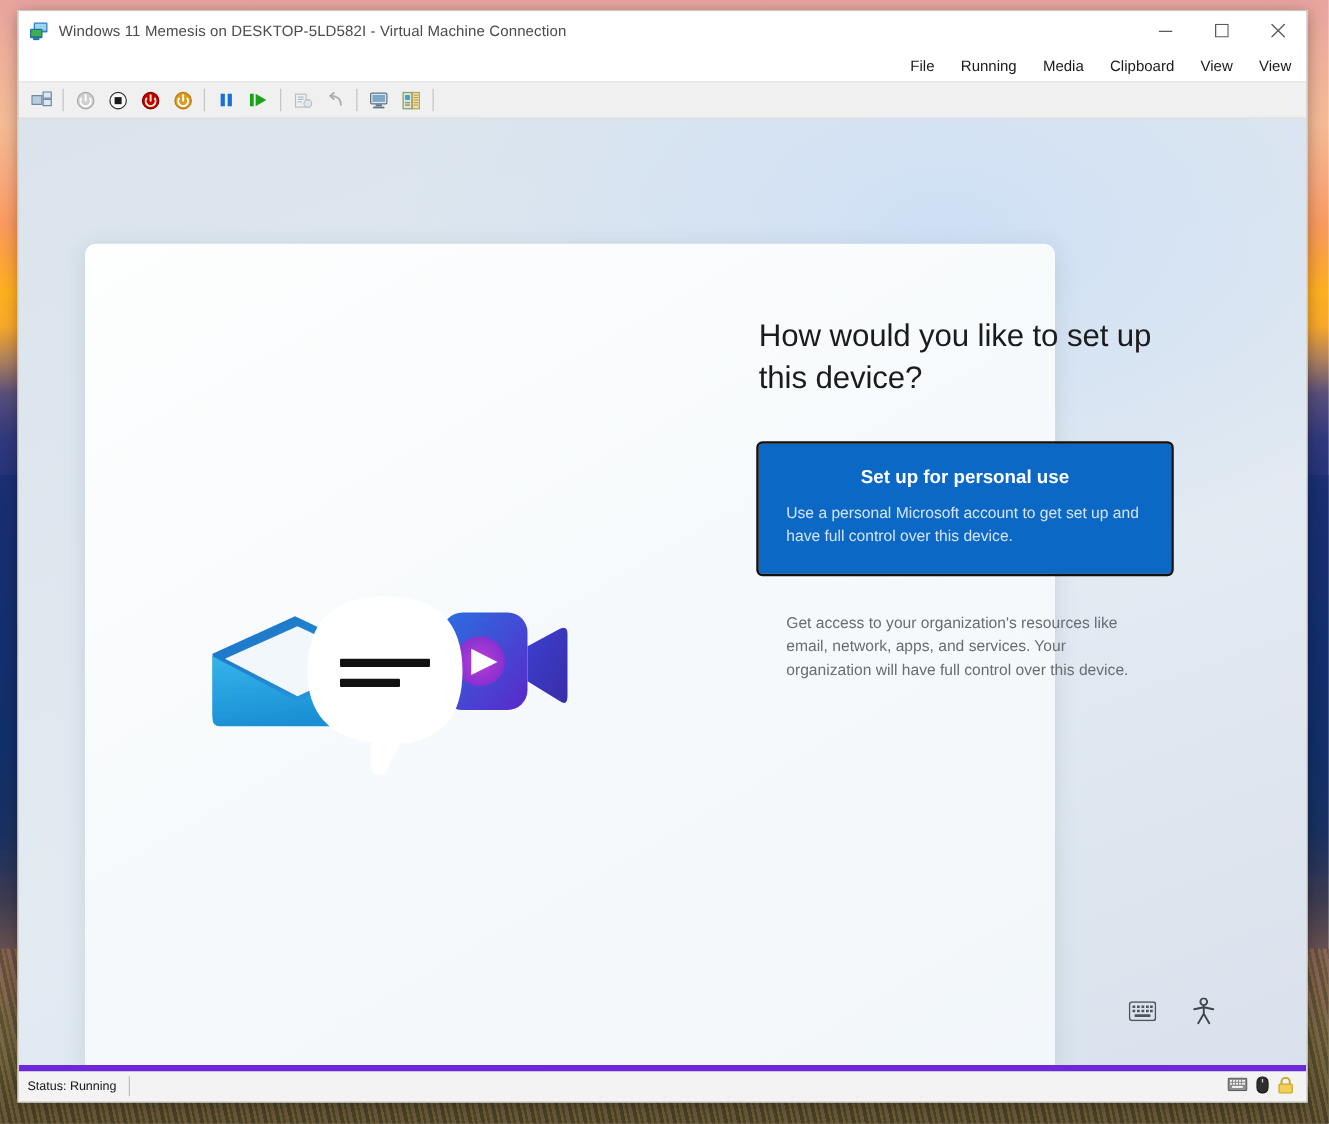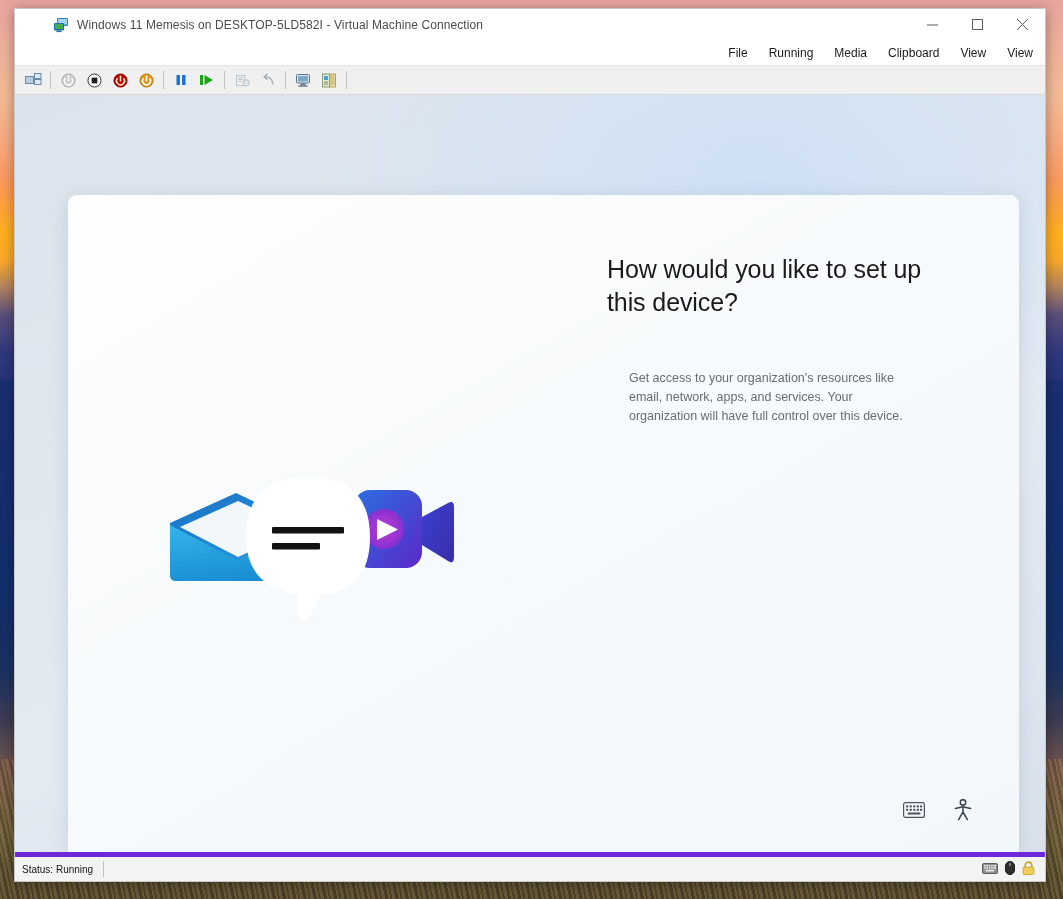--- a/index.html
+++ b/index.html
@@ -77,21 +77,20 @@
   }
 
   
   #titlebar {
     height: 31px;
     background: #ffffff;
     display: flex;
     align-items: center;
     flex: 0 0 auto;
     border-bottom: 1px solid #ffffff;
-    margin-left: 30px;
   }
   #titlebar .appicon {
     width: 16px; height: 16px;
     margin-left: 8px; margin-right: 8px;
     position: relative;
     flex: 0 0 auto;
   }
   #titlebar .title {
     font-size: 12px;
     color: #4b4b4b;
@@ -148,21 +147,21 @@
     background:
       radial-gradient(ellipse 700px 420px at 72% 12%, #cfe0f5 0%, rgba(207,224,245,0) 62%),
       linear-gradient(160deg, #dbe4ec 0%, #dfe7ef 35%, #e2eaf2 60%, #d9e2ec 100%);
     overflow: hidden;
   }
 
   #panel {
     position: absolute;
     left: 53px;
     top: 100px;
-    width: 951px;
+    width: 776px;
     height: 664px;
     background: linear-gradient(150deg, #fdfefe 0%, #f7fafc 45%, #f2f7fb 100%);
     border-radius: 9px;
     box-shadow: 0 3px 18px rgba(90,110,130,.18);
   }
 
   
   #illustration {
     position: absolute;
     left: 90px;
@@ -462,20 +461,24 @@
             <path d="M150 12 Q212 12 212 72 Q212 126 162 130 L150 154 Q140 158 139 148 L139 129 Q88 122 88 72 Q88 12 150 12 Z" fill="#ffffff"></path>
             <rect x="114" y="62" width="72" height="6.5" rx="1" fill="#111111"></rect>
             <rect x="114" y="78" width="48" height="6.5" rx="1" fill="#111111"></rect>
           </g>
         </svg>
       </div>
 
       <div id="rightcol">
         <h1 id="heading">How would you like to set up this device?</h1>
 
+        <div class="optcard selected">
+          <div class="ottl">Set up for personal use</div>
+          <div class="odesc">Use a personal Microsoft account to get set up and have full control over this device.</div>
+        </div>
 
         <div class="optcard plain">
           <div class="odesc">Get access to your organization's resources like email, network, apps, and services. Your organization will have full control over this device.</div>
         </div>
       </div>
 
     </div>
 
     <div id="cornericons">
       <div>

